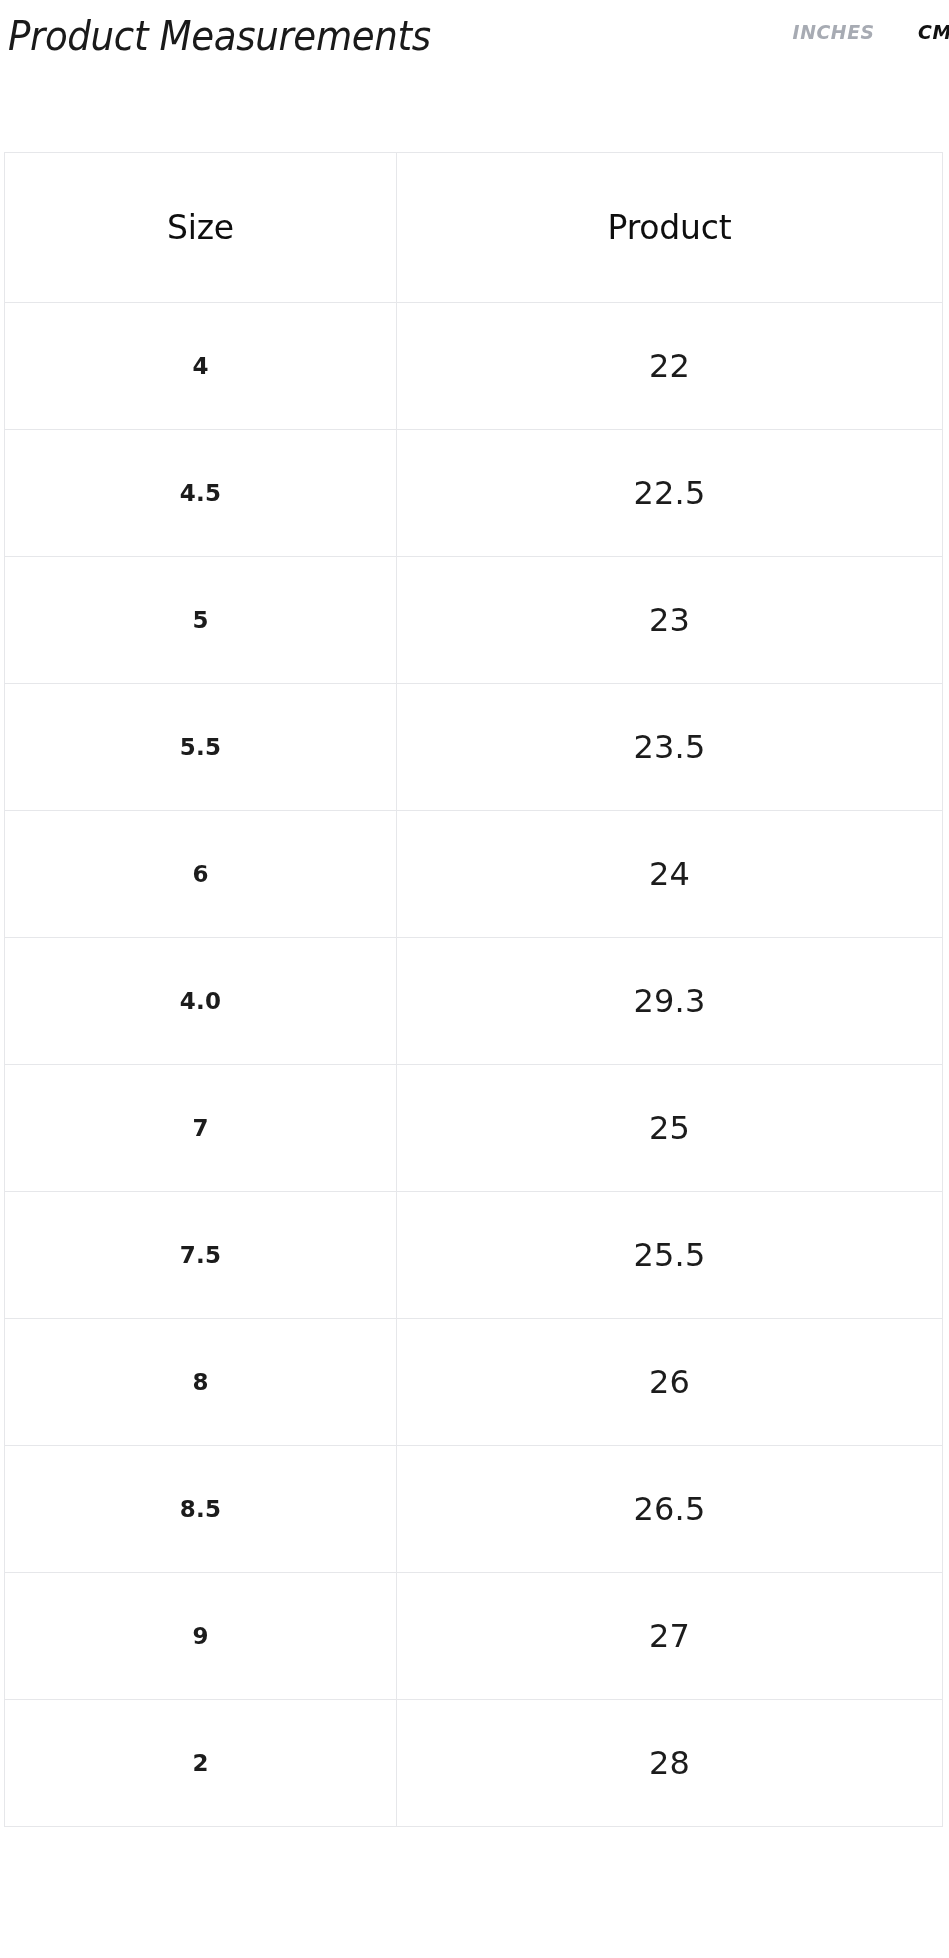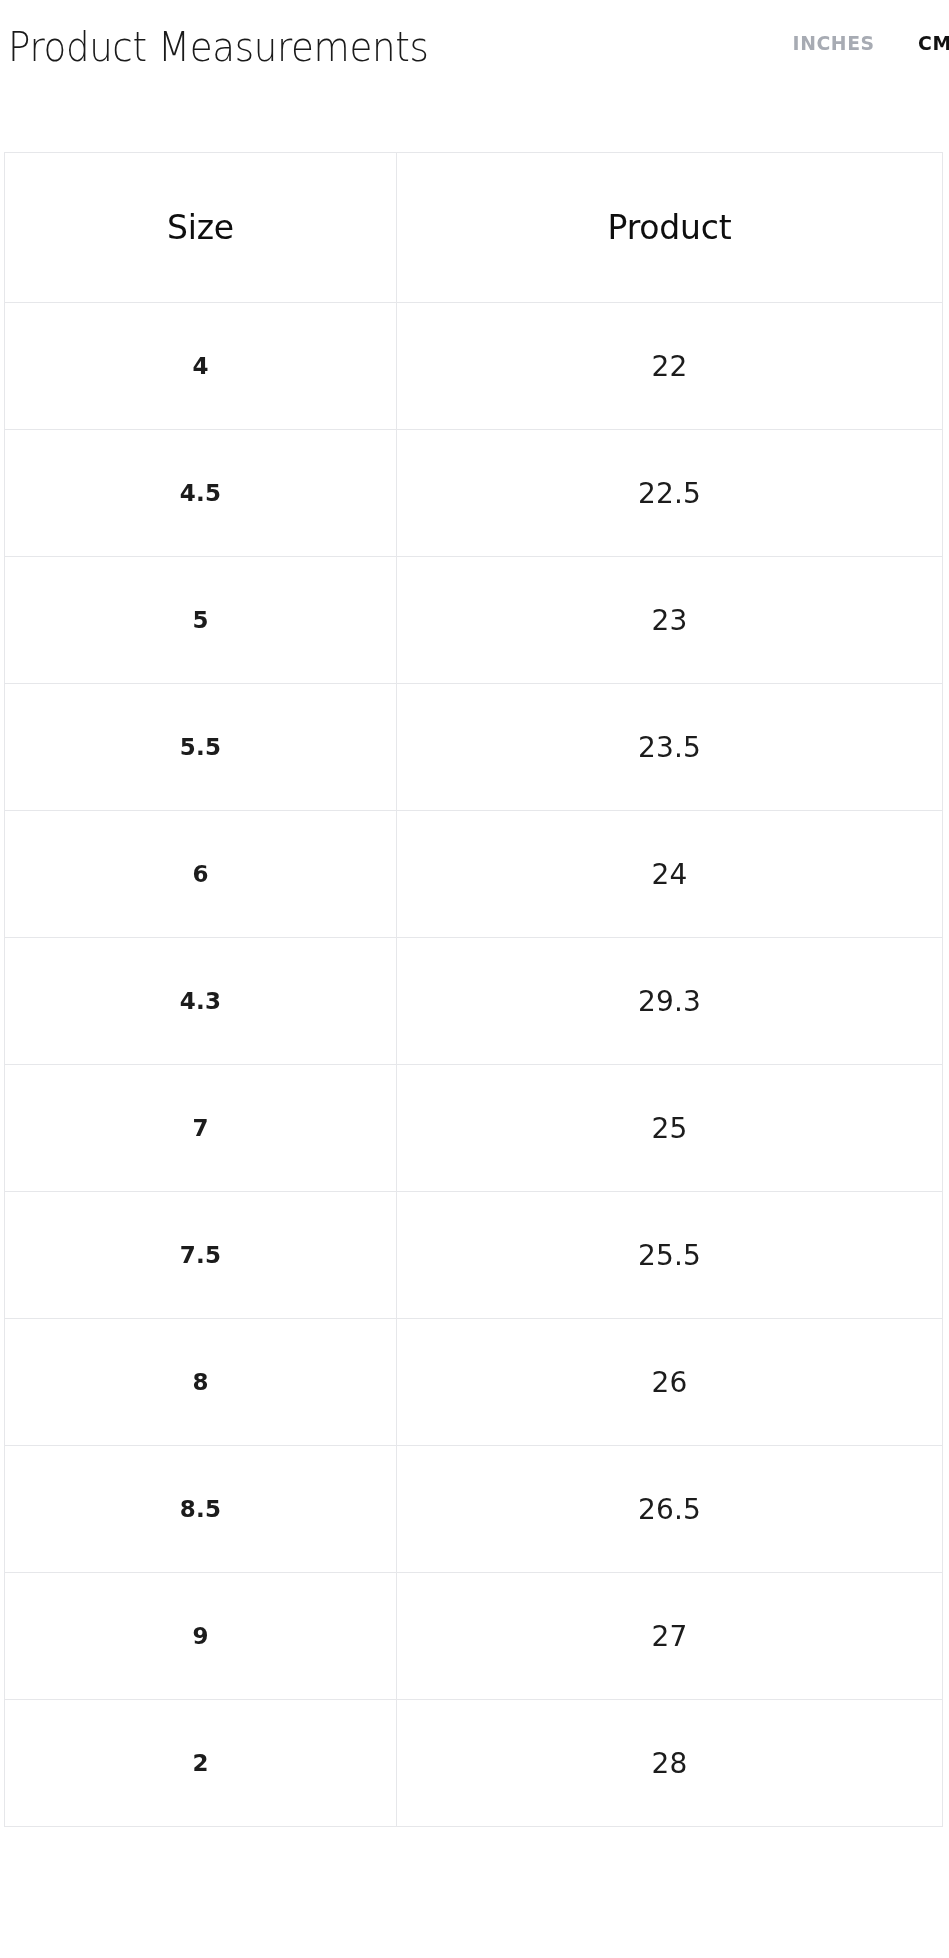--- a/index.html
+++ b/index.html
@@ -19,25 +19,26 @@
     position: relative;
     width: 949px;
     height: 1958px;
     background: #ffffff;
   }
 
   
   .header {
     position: absolute;
     left: 0;
-    top: 16px;
+    top: 5px;
     width: 949px;
     height: 118px;
     display: flex;
     align-items: flex-start;
+    font-style: italic;
   }
 
   .title {
     position: absolute;
     left: 8px;
     top: 8px;
     font-family: "DejaVu Sans", "Liberation Sans", sans-serif;
     font-size: 40px;
     font-weight: 300;
     letter-spacing: -0.4px;
@@ -115,21 +116,21 @@
   }
 
   table.size-table td.size-cell {
     font-weight: 700;
     font-size: 23px;
     letter-spacing: 0.2px;
   }
 
   table.size-table td.length-cell {
     font-weight: 400;
-    font-size: 28px;
+    font-size: 32px;
     letter-spacing: 0.2px;
   }
 </style>
 </head>
 <body>
 
 <div class="page">
 
   <div class="header">
     <div class="title">Product Measurements</div>
@@ -167,21 +168,21 @@
           </tr>
           <tr>
             <td class="size-cell">5.5</td>
             <td class="length-cell">23.5</td>
           </tr>
           <tr>
             <td class="size-cell">6</td>
             <td class="length-cell">24</td>
           </tr>
           <tr>
-            <td class="size-cell">4.3</td>
+            <td class="size-cell">4.0</td>
             <td class="length-cell">29.3</td>
           </tr>
           <tr>
             <td class="size-cell">7</td>
             <td class="length-cell">25</td>
           </tr>
           <tr>
             <td class="size-cell">7.5</td>
             <td class="length-cell">25.5</td>
           </tr>

